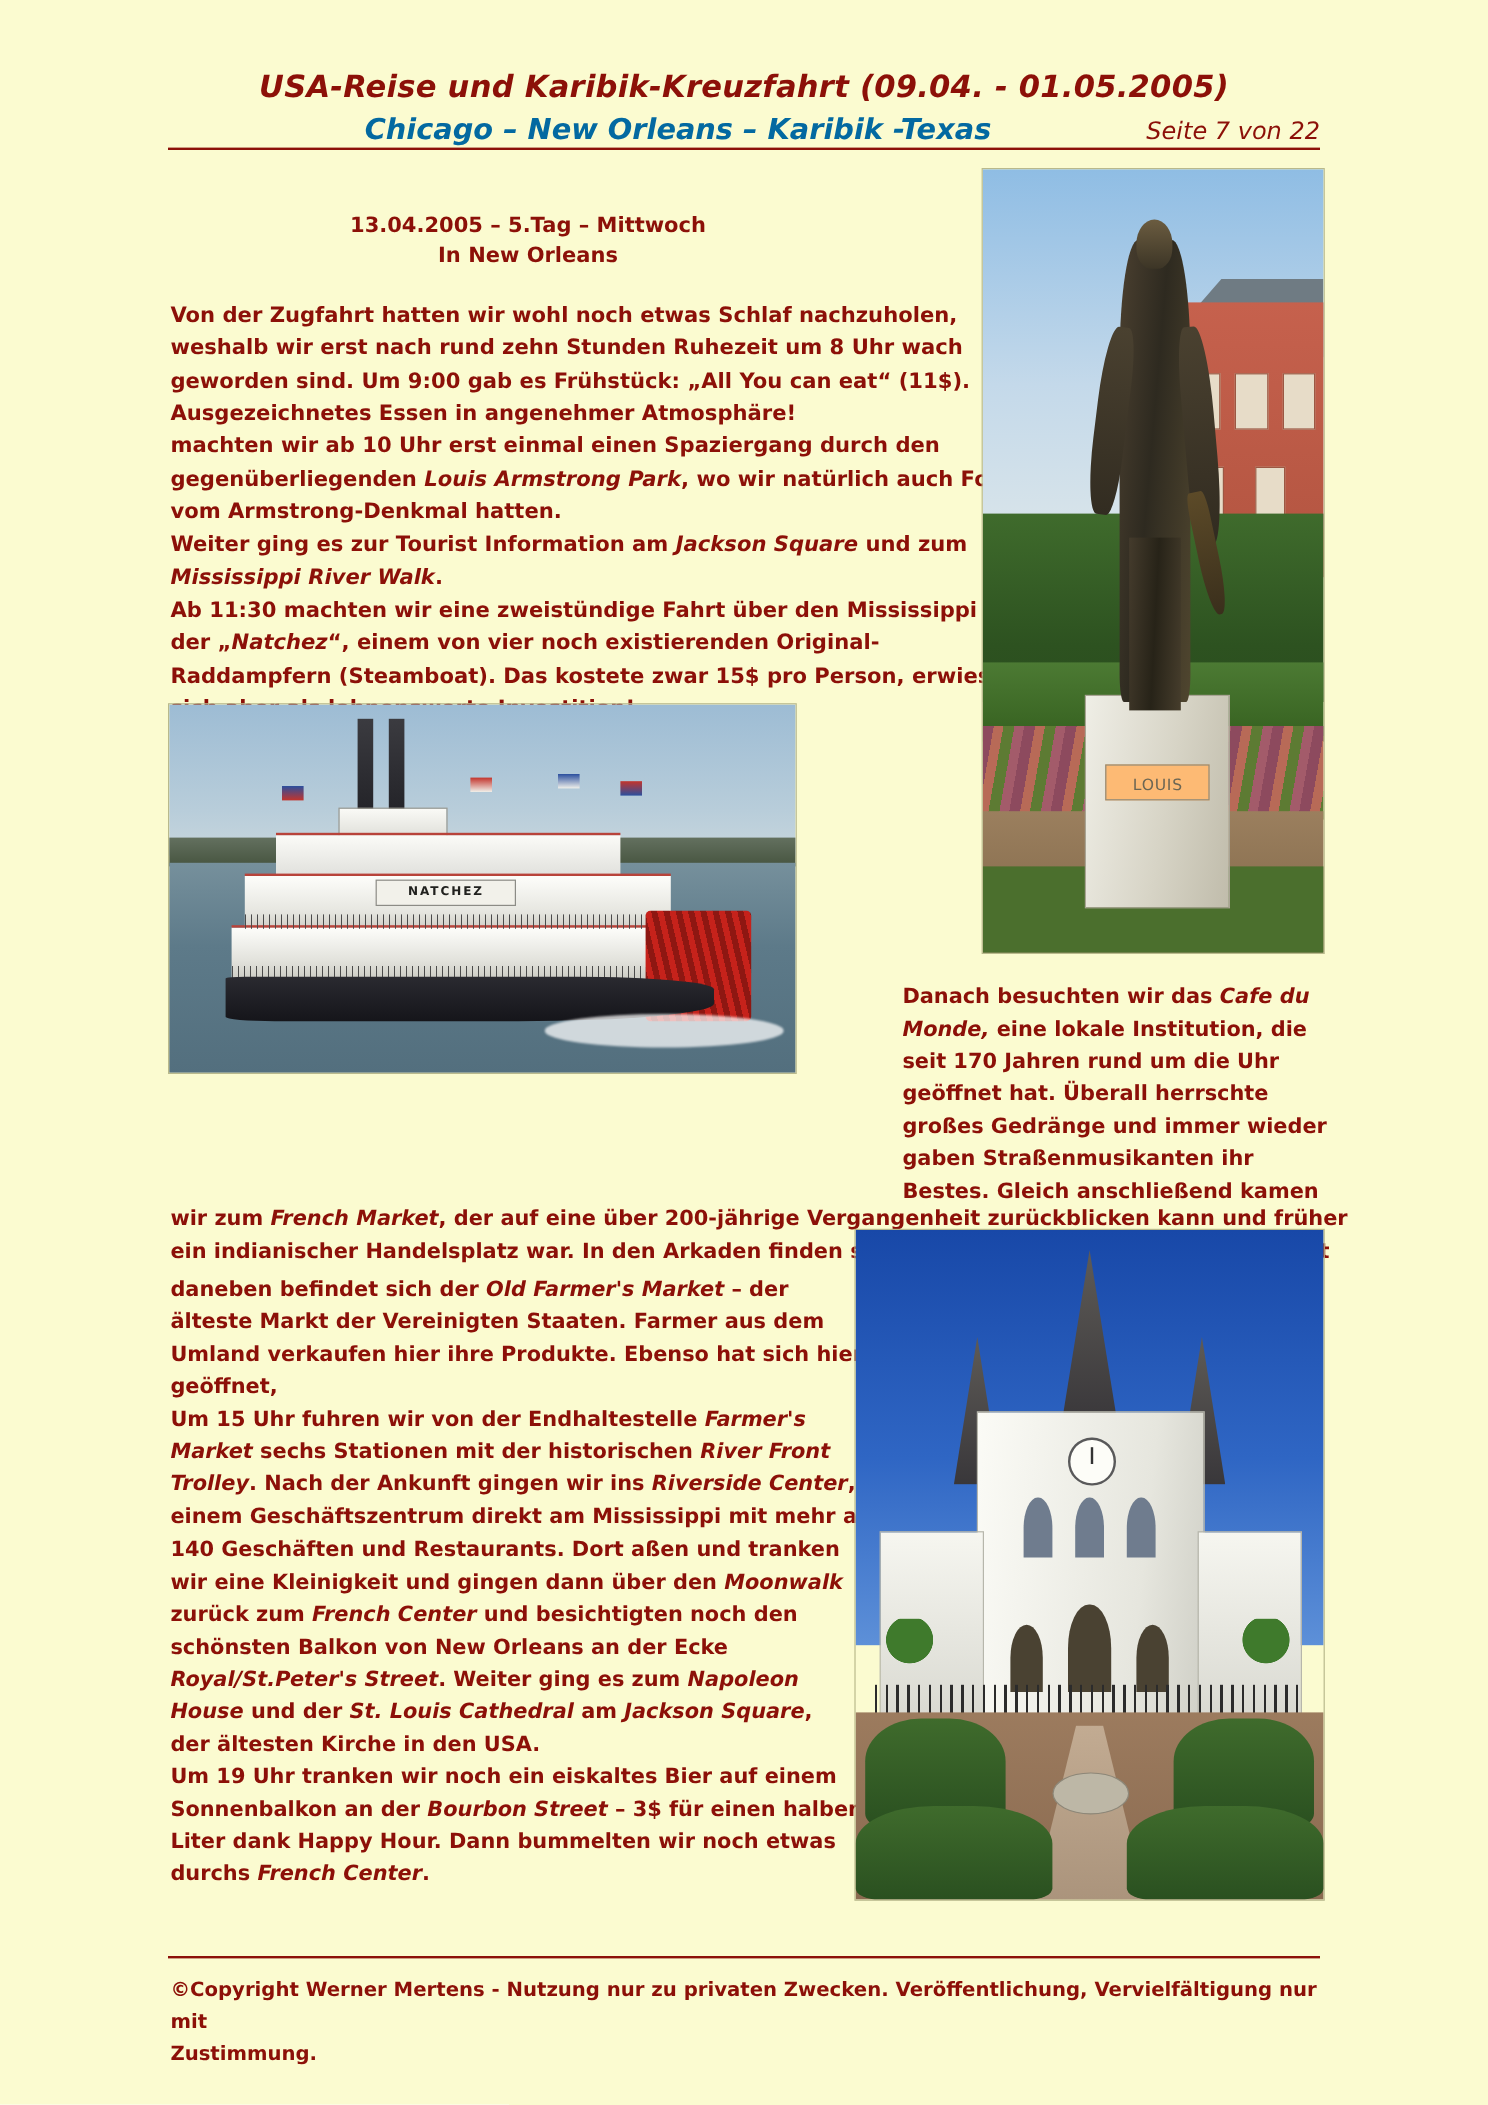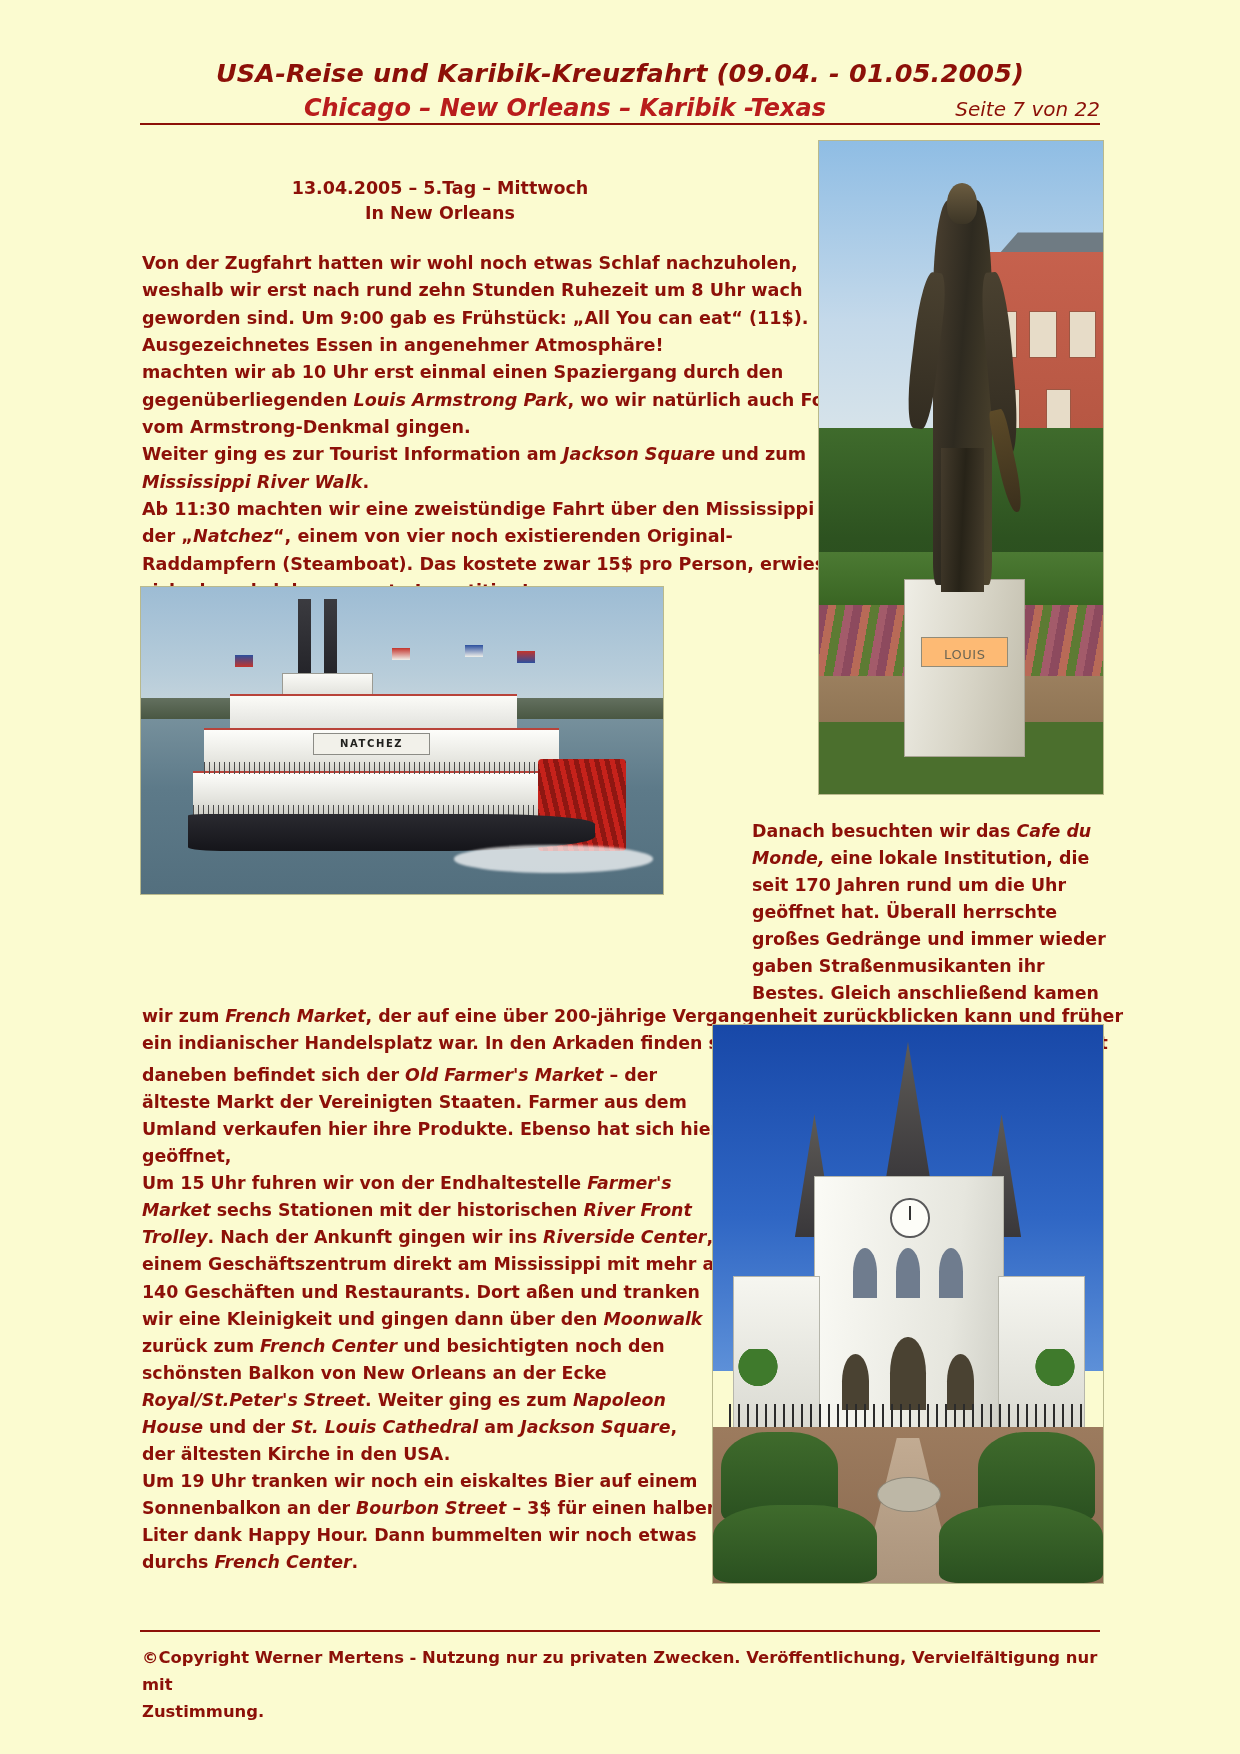--- a/index.html
+++ b/index.html
@@ -37,21 +37,21 @@
   .header-line2-wrap {
     position: relative;
     margin-top: 6px;
     height: 30px;
   }
   .header-line2 {
     text-align: center;
     font-size: 24px;
     font-weight: bold;
     font-style: italic;
-    color: #b91c1c;
+    color: #0369a1;
     padding-right: 110px;
     white-space: nowrap;
   }
   .page-num {
     position: absolute;
     right: 0;
     top: 3px;
     font-size: 20px;
     font-style: italic;
     font-weight: normal;
@@ -405,21 +405,21 @@
     <div>In New Orleans</div>
   </div>
 
   <div class="para-upper">
     <span class="ln">Von der Zugfahrt hatten wir wohl noch etwas Schlaf nachzuholen,</span>
     <span class="ln">weshalb wir erst nach rund zehn Stunden Ruhezeit um 8 Uhr wach</span>
     <span class="ln">geworden sind. Um 9:00 gab es Frühstück: „All You can eat“ (11$).</span>
     <span class="ln">Ausgezeichnetes Essen in angenehmer Atmosphäre!</span>
     <span class="ln">machten wir ab 10 Uhr erst einmal einen Spaziergang durch den</span>
     <span class="ln">gegenüberliegenden <em class="t">Louis Armstrong Park</em>, wo wir natürlich auch Fotos</span>
-    <span class="ln">vom Armstrong-Denkmal gingen.</span>
+    <span class="ln">vom Armstrong-Denkmal hatten.</span>
     <span class="ln">Weiter ging es zur Tourist Information am <em class="t">Jackson Square</em> und zum</span>
     <span class="ln"><em class="t">Mississippi River Walk</em>.</span>
     <span class="ln">Ab 11:30 machten wir eine zweistündige Fahrt über den Mississippi mit</span>
     <span class="ln">der „<em class="t">Natchez</em>“, einem von vier noch existierenden Original-</span>
     <span class="ln">Raddampfern (Steamboat). Das kostete zwar 15$ pro Person, erwies</span>
     <span class="ln">sich aber als lohnenswerte Investition!</span>
   </div>
 
   <div class="para-right">
     <span class="ln">Danach besuchten wir das <em class="t">Cafe du</em></span>

